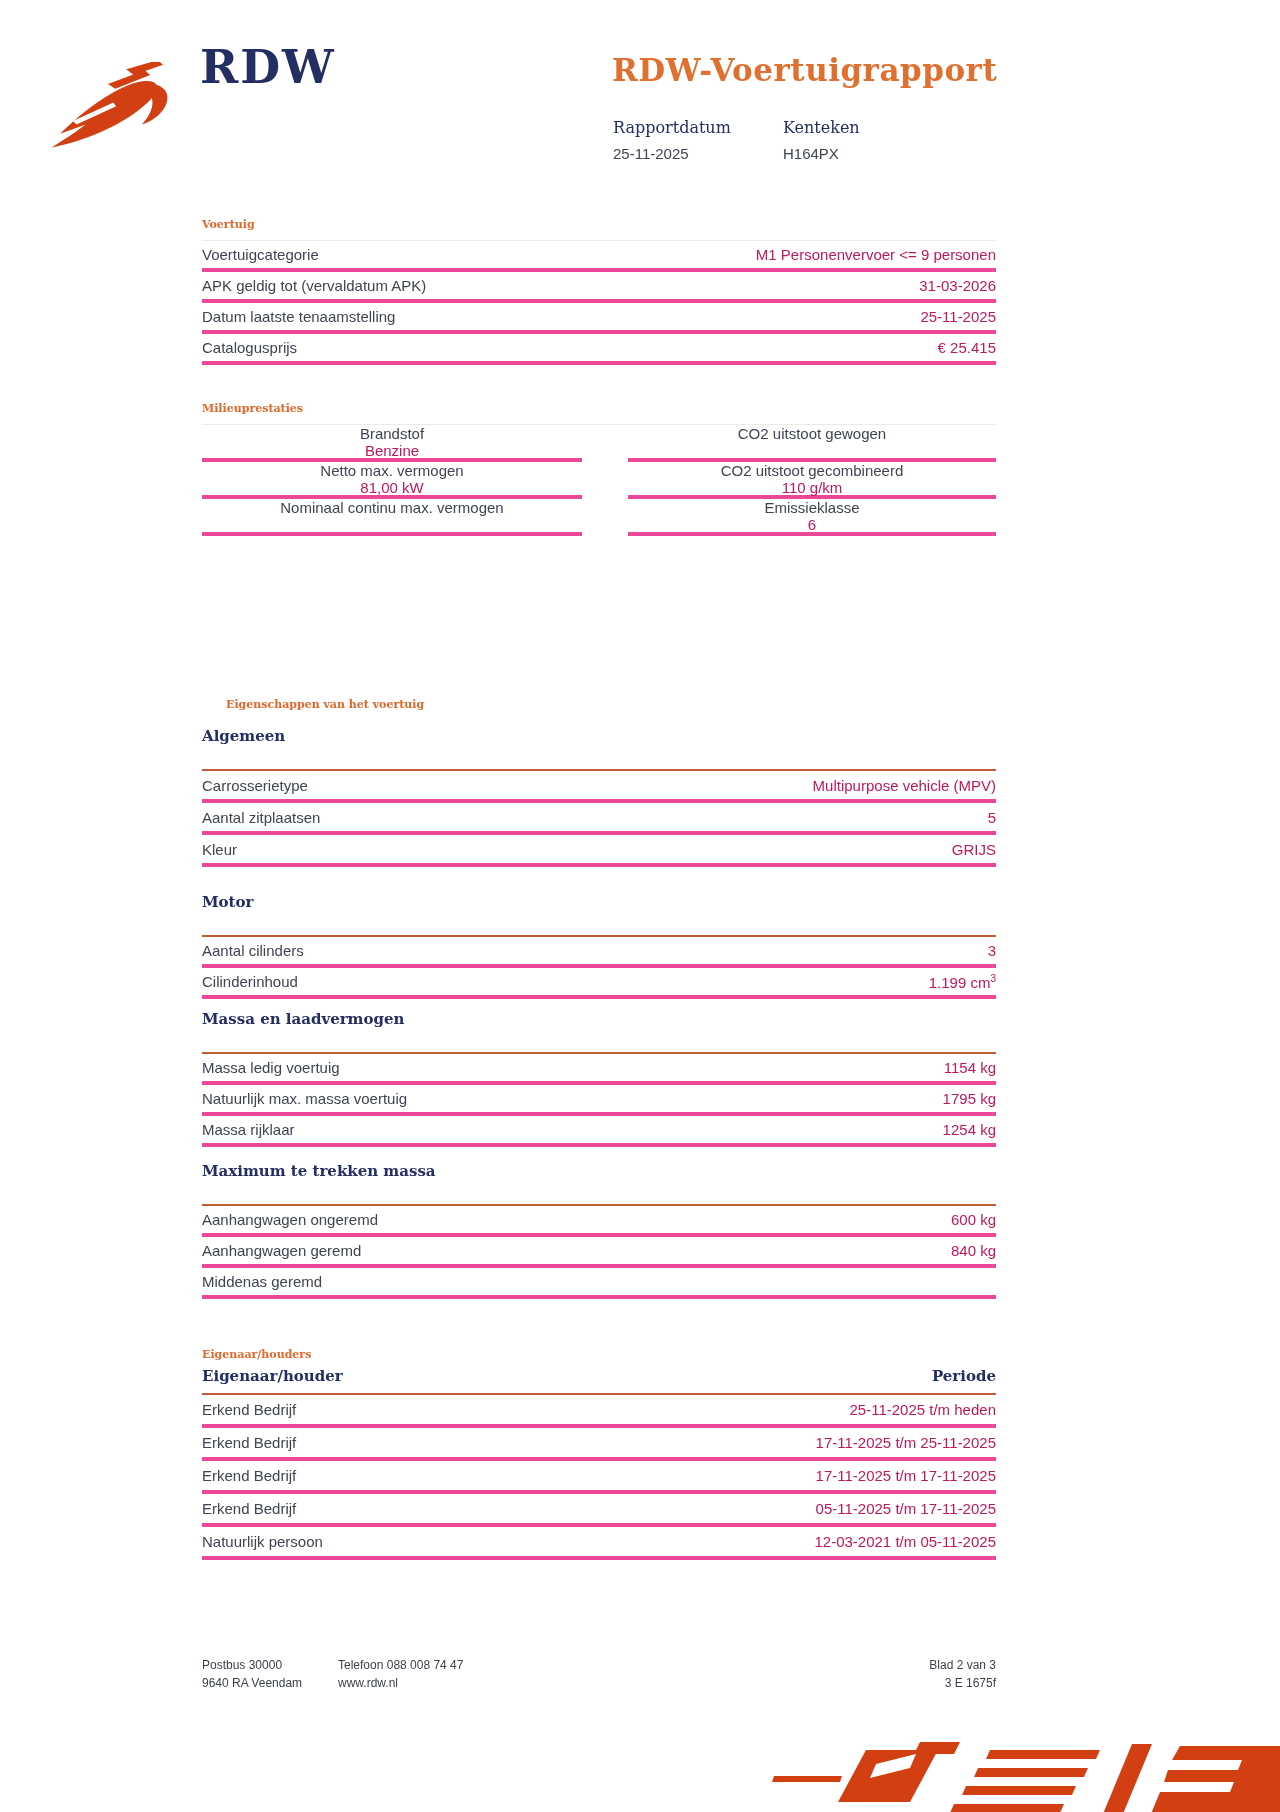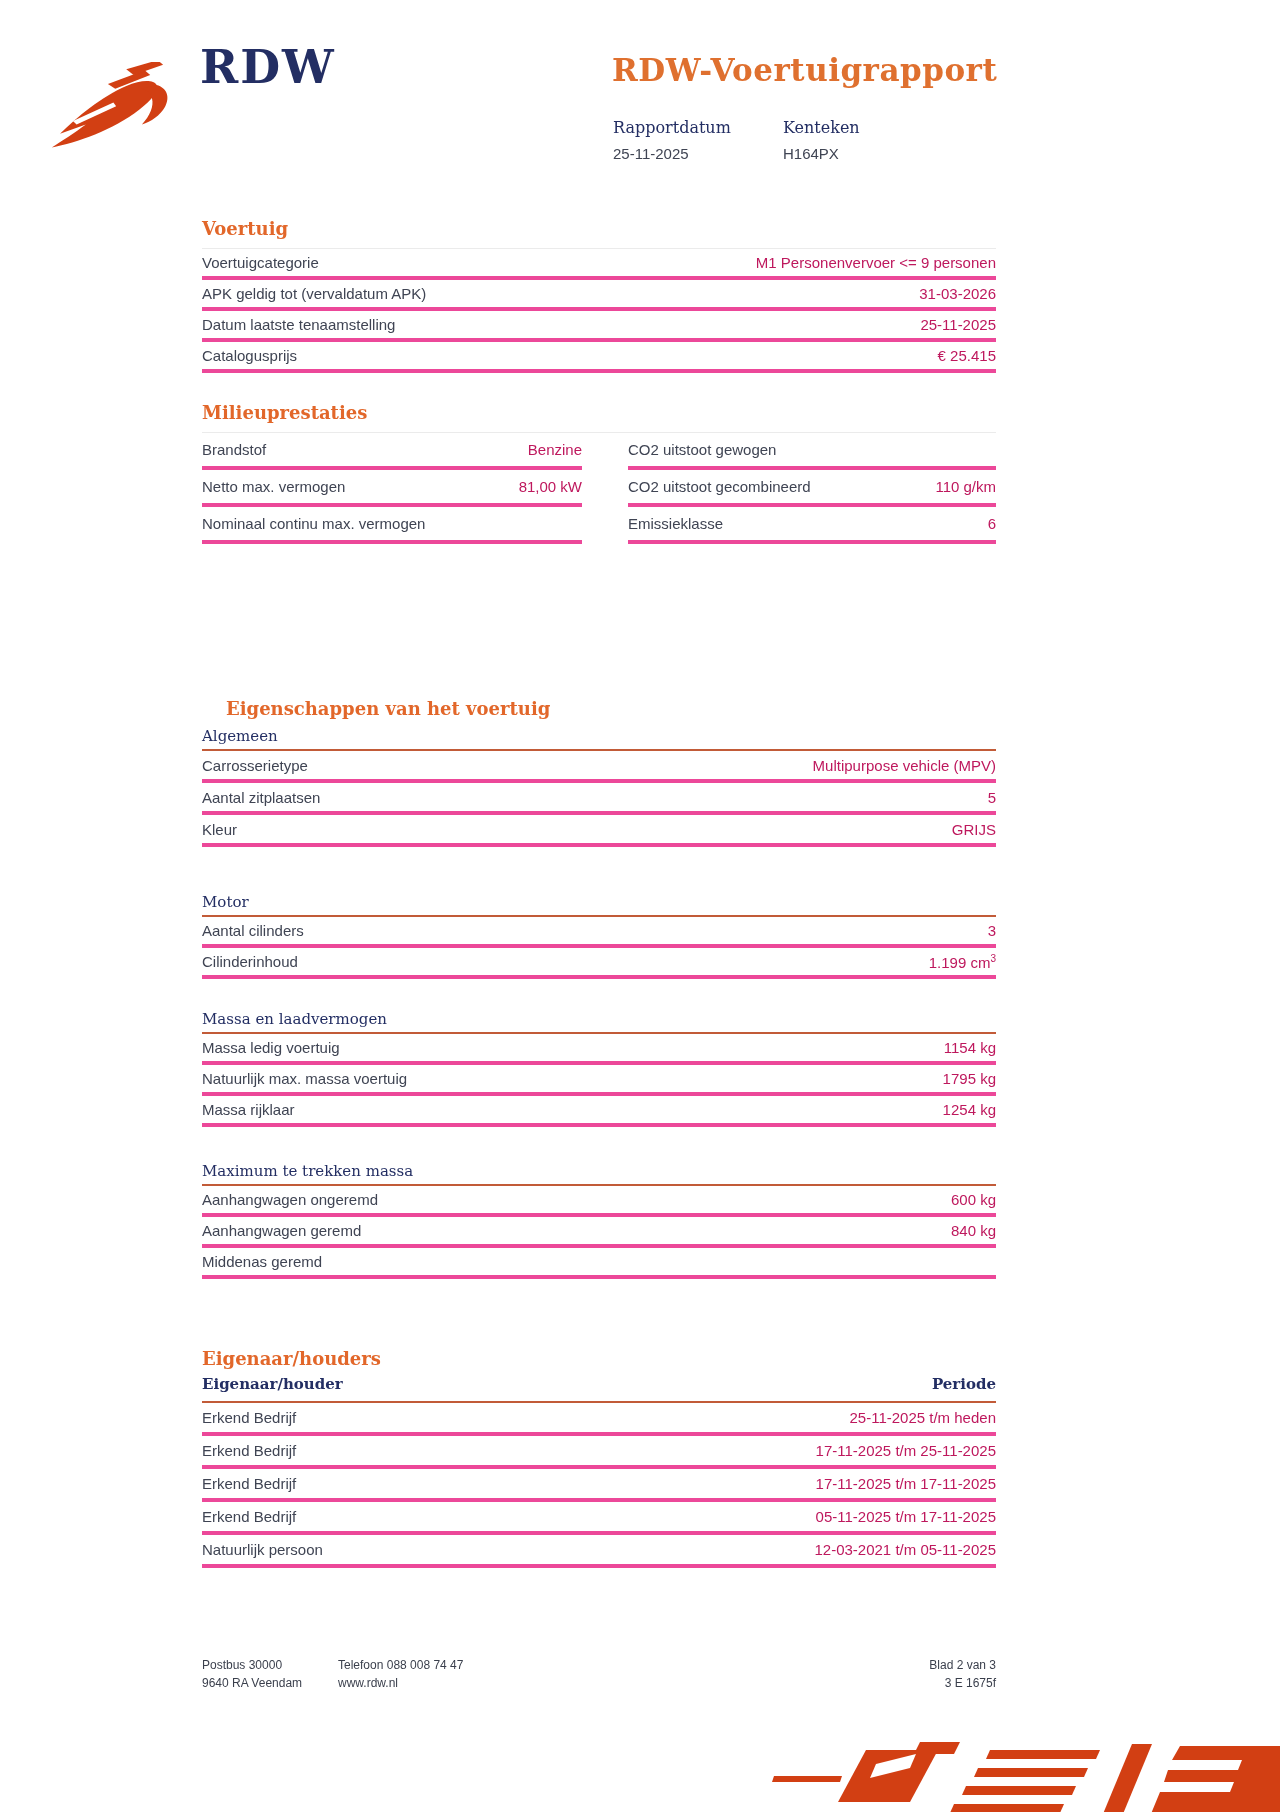--- a/index.html
+++ b/index.html
@@ -14,27 +14,27 @@
   .logo-swoosh{position:absolute;left:48px;top:62px;width:140px;height:92px;}
   .logo-text{position:absolute;left:200px;top:40px;font-size:46px;font-weight:bold;color:#232e63;letter-spacing:2px;}
   .doc-title{position:absolute;left:612px;top:52px;font-size:31px;font-weight:bold;color:#df702f;letter-spacing:.5px;}
   .meta{position:absolute;top:118px;font-size:16px;}
   .meta .k{font-weight:normal;color:#232e63;}
   .meta .v{margin-top:8px;color:#3f4453;font-family:"Liberation Sans",sans-serif;font-size:15px;}
   .meta.m1{left:613px;} .meta.m2{left:783px;}
 
   
   .sec{position:absolute;left:202px;width:794px;}
-  .sec-title{font-size:18px;font-weight:bold;color:#e2672a;padding-bottom:9px;border-bottom:1px solid #ebebeb;}
-  .sub-title{font-size:15px;font-weight:normal;color:#232e63;padding-bottom:4px;border-bottom:2px solid #c25b38;}
+  .sec-title{font-size:11px;font-weight:bold;color:#e2672a;padding-bottom:9px;border-bottom:1px solid #ebebeb;}
+  .sub-title{font-size:15px;font-weight:bold;color:#232e63;padding-bottom:24px;border-bottom:2px solid #c25b38;}
   .row{display:flex;justify-content:space-between;align-items:center;height:27px;border-bottom:4px solid #ec4899;font-size:15px;}
   .row .lbl{color:#3f4453;}
   .row .val{color:#be185d;text-align:right;white-space:nowrap;}
   .row .val sup{font-size:10px;}
-  .tall .row{height:33px;}
+  .tall .row{height:33px;flex-direction:column;}
 
   
   .twocol{display:flex;}
   .twocol .colL{width:380px;margin-right:46px;}
   .twocol .colR{width:368px;}
 
   
   .owner-head{display:flex;justify-content:space-between;font-size:15px;font-weight:bold;color:#232e63;
     padding-bottom:8px;border-bottom:2px solid #c25b38;}
   .owner .row{height:29px;}

